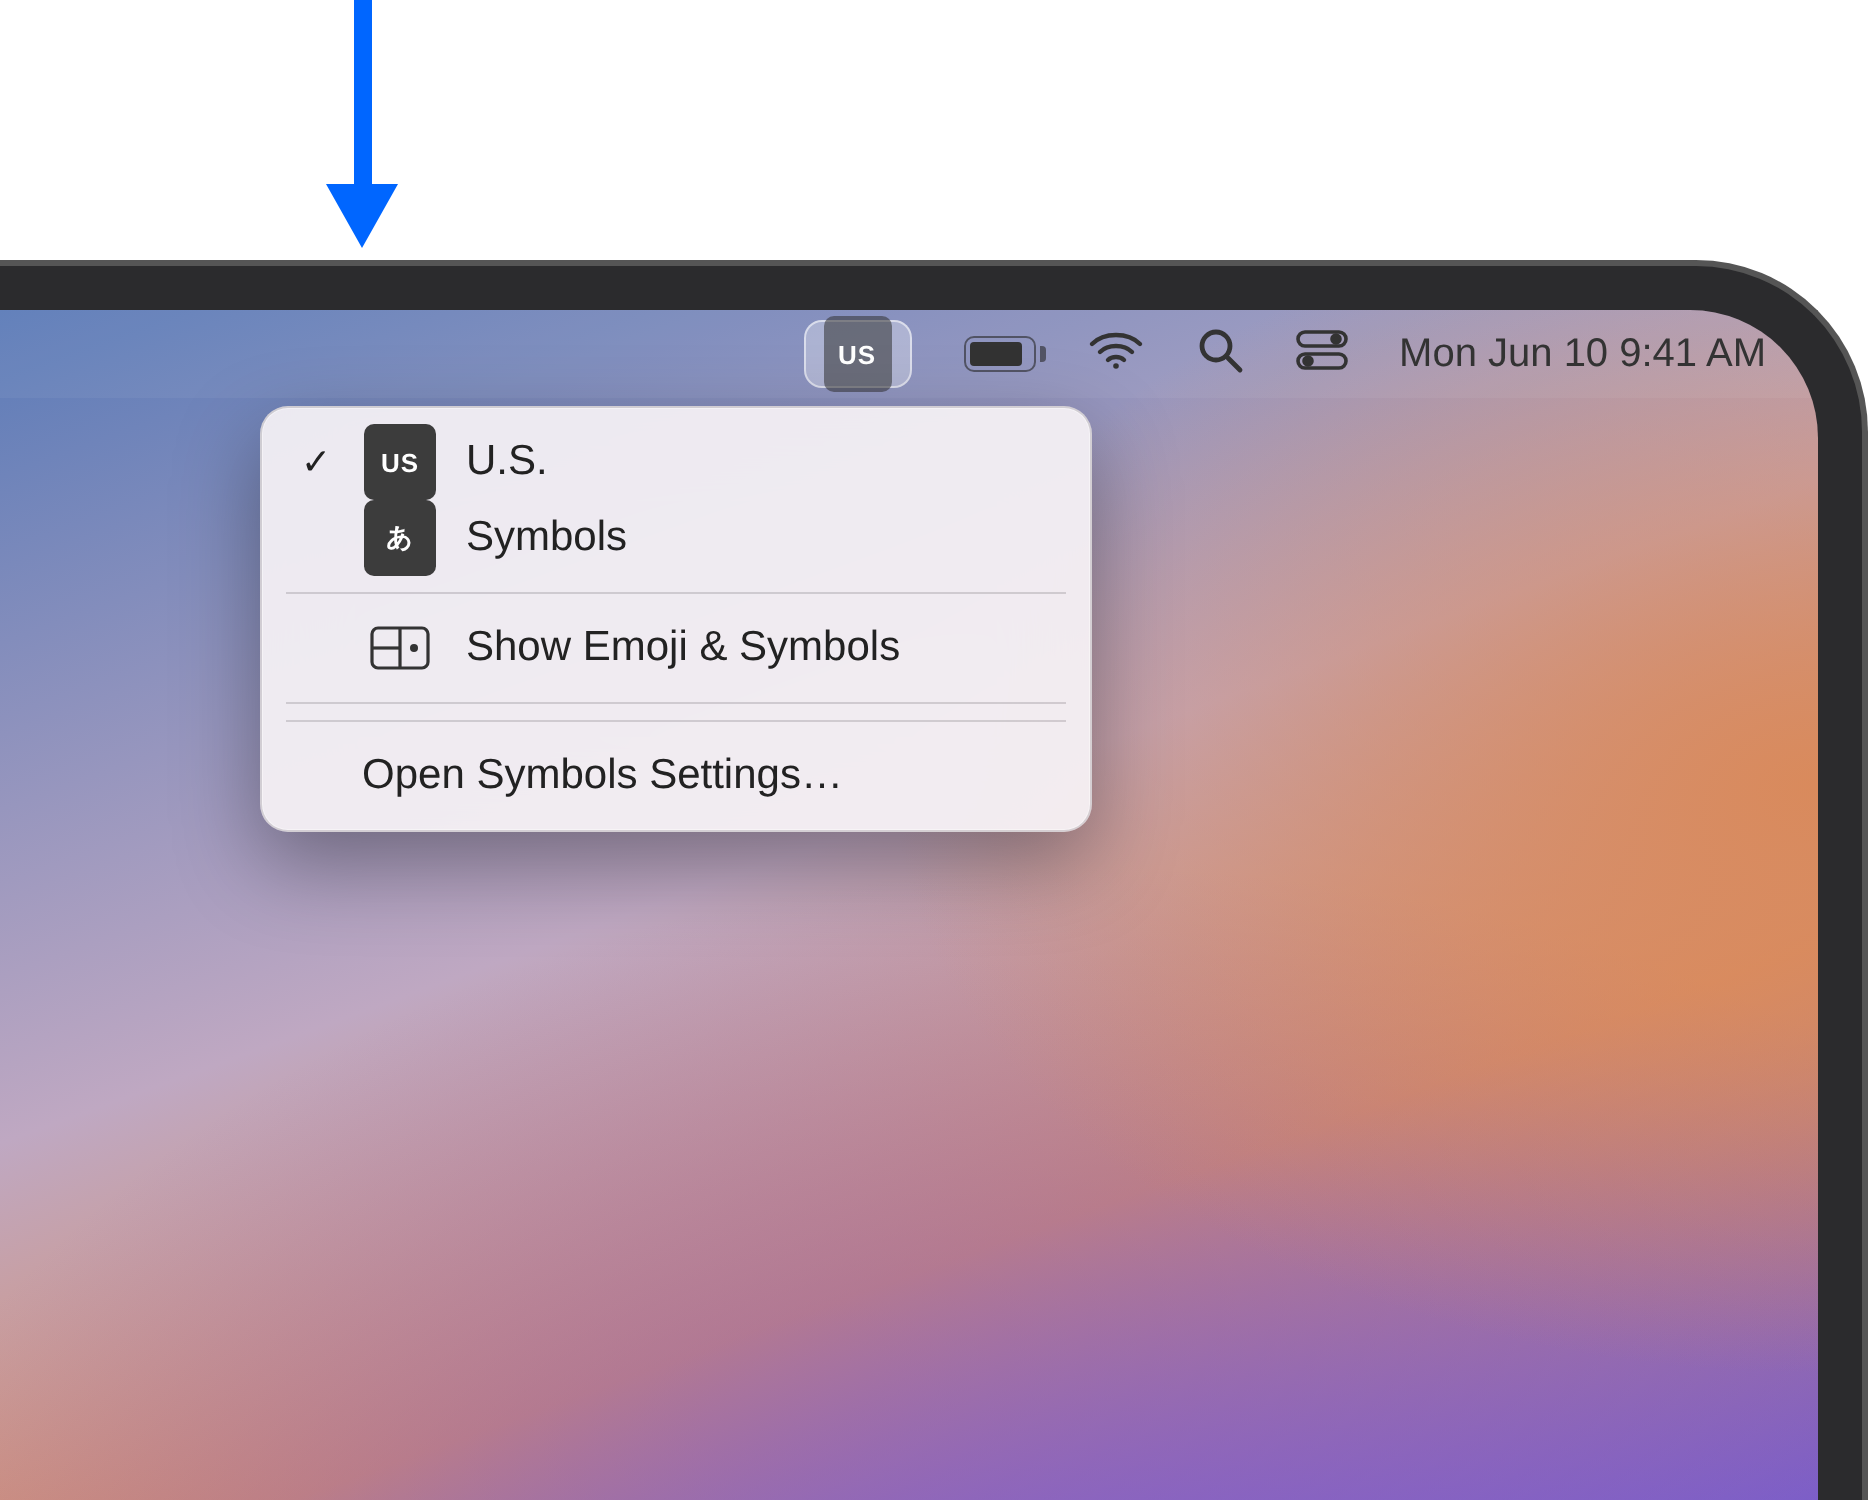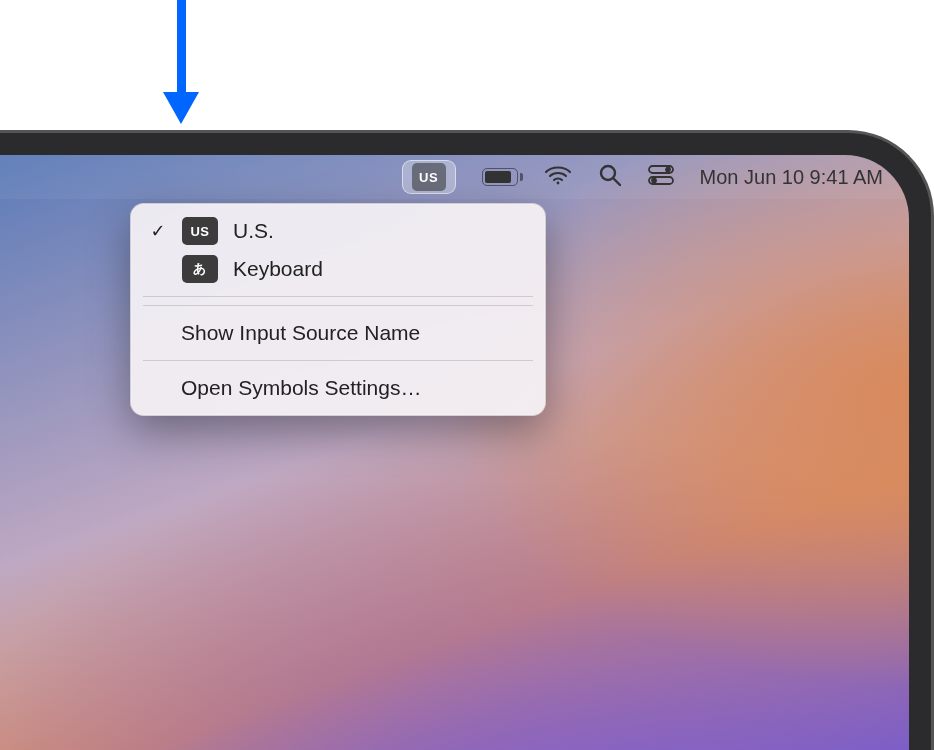--- a/index.html
+++ b/index.html
@@ -13,21 +13,21 @@
     .screen { position:absolute; left:0; top:22px; right:22px; bottom:0; border-top-right-radius:64px; overflow:hidden;
       background:
         radial-gradient(ellipse 1100px 700px at 100% 40%, #d98a5c 0%, rgba(217,138,92,0) 42%),
         radial-gradient(ellipse 1200px 900px at 60% 130%, #7a5bd6 0%, rgba(122,91,214,0) 55%),
         linear-gradient(160deg,#5b7bb8 0%, #bfa8c2 45%, #d88d65 70%, #7e60c0 100%);
     }
     
     .menubar { height:44px; display:flex; align-items:center; justify-content:flex-end; padding:0 26px 0 0; gap:26px; background:rgba(255,255,255,0.05); color:#2b2b2b; }
     .mb-item { display:flex; align-items:center; justify-content:flex-end; height:34px; }
     .mb-input { width:54px; border:1.5px solid rgba(255,255,255,0.55); border-radius:9px; background:rgba(255,255,255,0.3); display:flex; align-items:center; justify-content:center; }
-    .badge { display:inline-flex; align-items:center; justify-content:center; min-width:34px; height:28px; padding:0 5px; border-radius:5px; background:#3c3c3c; color:#fff; font-size:13px; font-weight:600; letter-spacing:.5px; white-space:nowrap; }
+    .badge { display:inline-flex; align-items:center; justify-content:center; min-width:34px; height:38px; padding:0 5px; border-radius:5px; background:#3c3c3c; color:#fff; font-size:13px; font-weight:600; letter-spacing:.5px; white-space:nowrap; }
     .mb-input .badge { background:rgba(50,50,50,.55); }
     .datetime { font-size:20px; font-weight:500; color:#333; white-space:nowrap; }
     .ico { display:inline-block; }
     
     .battery { position:relative; width:36px; height:18px; }
     .battery:before { content:""; position:absolute; inset:0; border:1.8px solid rgba(40,40,40,.6); border-radius:5px; }
     .battery:after { content:""; position:absolute; right:-5px; top:5px; width:3px; height:8px; background:rgba(40,40,40,.6); border-radius:0 2px 2px 0; }
     .battery i { position:absolute; left:3px; top:3px; bottom:3px; width:26px; background:#333; border-radius:2px; }
     
     .wifi svg { width:28px; height:22px; }
@@ -104,31 +104,40 @@
         <span class="row-icon">
             <span class="badge">US</span>
           </span>
         <span>U.S.</span>
       </div>
       <div class="menu-row">
         <span class="check"></span>
         <span class="row-icon">
             <span class="badge">あ</span>
           </span>
-        <span>Keyboard</span>
+        <span>Symbols</span>
       </div>
 
       <div class="sep"></div>
 
+      <div class="menu-row">
+        <span class="check"></span>
+        <span class="row-icon">
+          <svg viewBox="0 0 30 24" fill="none" stroke="#333" stroke-width="1.6">
+            <rect x="1" y="2" width="28" height="20" rx="3"></rect>
+              <line x1="15" y1="2" x2="15" y2="22"></line>
+              <line x1="1" y1="12" x2="15" y2="12"></line>
+            <circle cx="22" cy="12" r="2" fill="#333" stroke="none"></circle>
+          </svg>
+        </span>
+        <span>Show Emoji &amp; Symbols</span>
+      </div>
 
       <div class="sep"></div>
 
-      <div class="menu-row nosub">
-        <span>Show Input Source Name</span>
-      </div>
 
       <div class="sep"></div>
 
       <div class="menu-row nosub">
         <span>Open Symbols Settings…</span>
       </div>
     </div>
 
   </div>
 </div>

